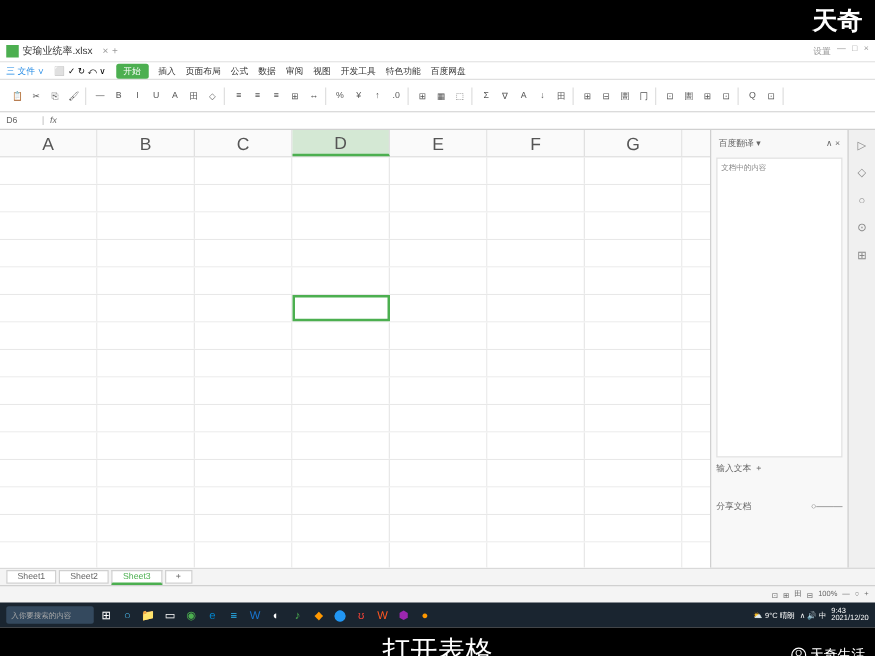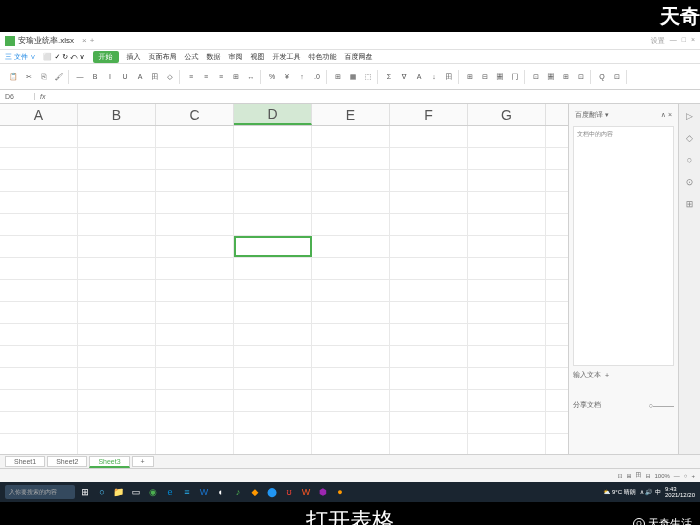--- a/index.html
+++ b/index.html
@@ -1,17 +1,17 @@
 <!DOCTYPE html>
 <html><head>
 <meta charset="utf-8">
 <style>
 * { margin: 0; padding: 0; box-sizing: border-box; font-family: "Microsoft YaHei", Arial, sans-serif; }
 body { width: 700px; height: 525px; background: #f0f0f0; position: relative; overflow: hidden; }
-.black-top { width: 100%; height: 32px; background: #000; color: #fff; display: flex; align-items: center; justify-content: flex-end; font-size: 20px; font-weight: bold; }
+.black-top { width: 100%; height: 32px; background: #000; color: #fff; display: flex; align-items: center; justify-content: flex-end; font-size: 20px; font-weight: bold; padding-right: 10px; }
 .title-bar { height: 18px; background: #fff; display: flex; align-items: center; font-size: 8px; padding: 0 5px; border-bottom: 1px solid #e0e0e0; }
 .title-bar .doc-icon { width: 10px; height: 10px; background: #4caf50; margin-right: 3px; }
 .title-bar .title-text { color: #333; }
 .title-bar .tab-controls { margin-left: 8px; display: flex; gap: 3px; color: #999; }
 .title-bar .window-controls { margin-left: auto; display: flex; gap: 5px; color: #999; font-size: 7px; }
 .menu-bar { height: 14px; background: #fff; display: flex; align-items: center; font-size: 7px; padding: 0 5px; gap: 8px; border-bottom: 1px solid #e0e0e0; }
 .menu-bar .file-menu { color: #1e88e5; }
 .menu-bar .active-tab { background: #4caf50; color: #fff; padding: 1px 6px; border-radius: 2px; }
 .menu-bar .menu-item { color: #333; }
 .ribbon { height: 26px; background: #fff; border-bottom: 1px solid #d0d0d0; display: flex; align-items: center; padding: 0 5px; gap: 2px; }

